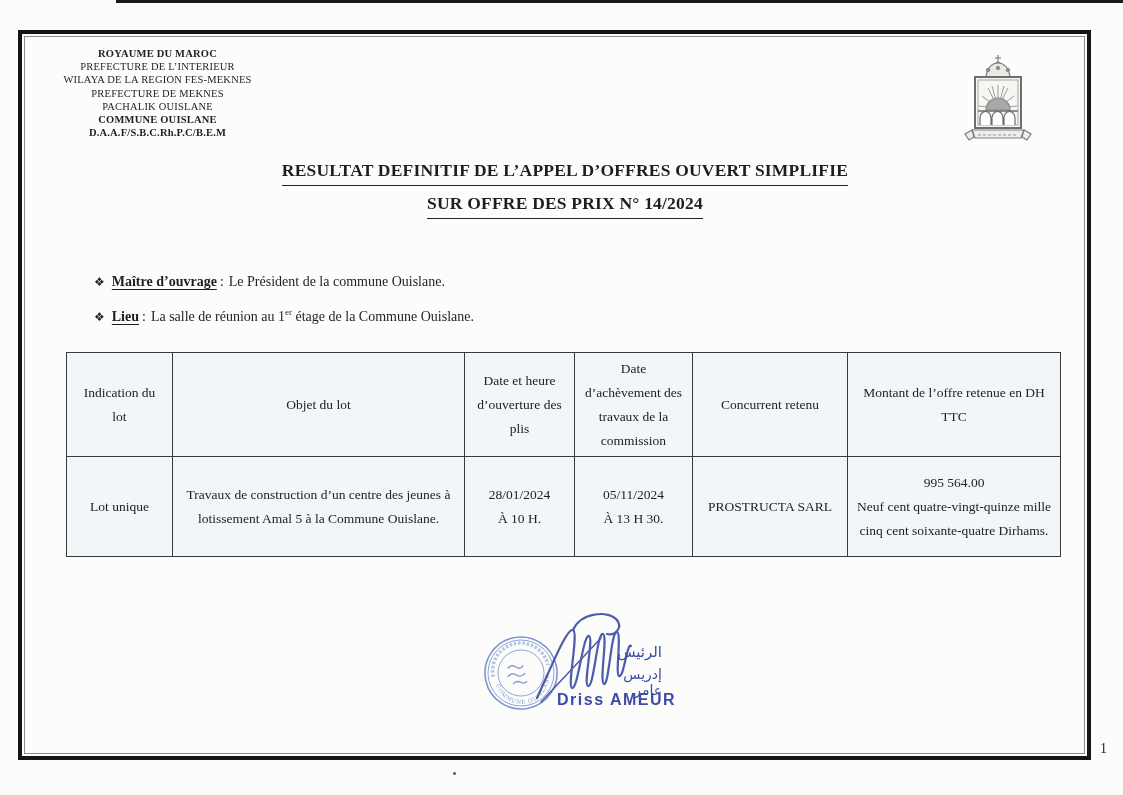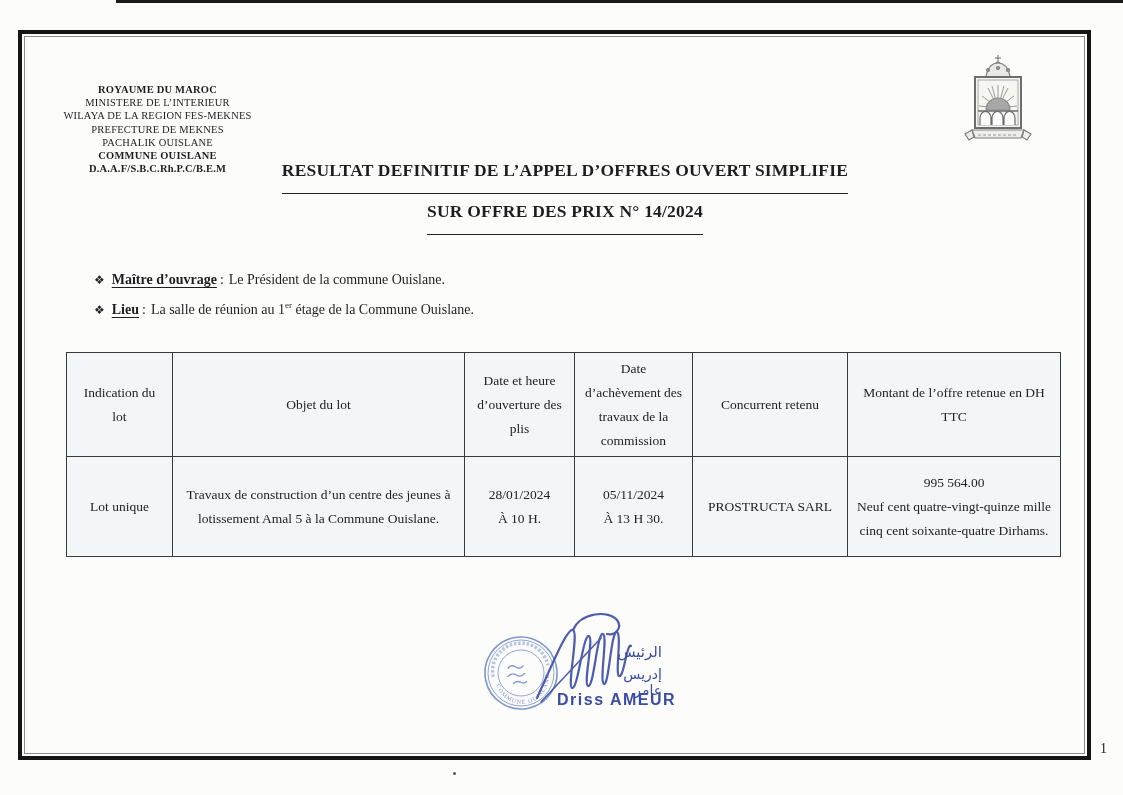--- a/index.html
+++ b/index.html
@@ -7,32 +7,32 @@
     position:relative;width:1123px;height:795px;background:#fcfcfb;overflow:hidden;
     font-family:"Liberation Serif","DejaVu Serif",serif;color:var(--ink,#1e1e20);
   }
   
   .top-artifact{position:absolute;left:116px;top:0;right:0;height:3px;background:#1a1a1a;}
   .scan-dot{position:absolute;left:453px;top:772px;width:3px;height:3px;border-radius:50%;background:#555;}
   
   .frame{position:absolute;left:18px;top:30px;width:1073px;height:730px;box-sizing:border-box;border:4px solid #151515;}
   .frame-inner{position:absolute;inset:2px;border:1px solid #8c8c8c;}
   
-  .letterhead{position:absolute;left:55px;top:47px;width:205px;text-align:center;font-size:10.5px;line-height:13.2px;letter-spacing:.2px;margin-top:36px;}
+  .letterhead{position:absolute;left:55px;top:47px;width:205px;text-align:center;font-size:10.5px;line-height:13.2px;letter-spacing:.2px;}
   .lh-line{white-space:nowrap;}
   .lh-line.bold{font-weight:700;}
   
   .emblem{position:absolute;left:948px;top:52px;width:100px;height:100px;opacity:.85;}
   
   .titles{position:absolute;left:40px;top:160px;width:1050px;text-align:center;}
-  .title-line{display:inline-block;font-weight:700;font-size:17.5px;letter-spacing:.2px;padding-bottom:12px;border-bottom:1.6px solid #222;text-align:right;}
+  .title-line{display:inline-block;font-weight:700;font-size:17.5px;letter-spacing:.2px;padding-bottom:4px;border-bottom:1.6px solid #222;text-align:right;}
   .titles .t2{margin-top:7px;}
   
   .details{position:absolute;left:94px;top:271px;width:970px;font-size:14px;}
-  .detail{margin-bottom:8px;line-height:17px;white-space:nowrap;}
+  .detail{margin-bottom:8px;line-height:22px;white-space:nowrap;}
   .bullet{font-size:12px;margin-right:7px;color:#26262a;}
   .dlabel{font-weight:700;text-decoration:underline;text-underline-offset:3px;}
   .dsep{margin:0 5px 0 3px;}
   .dtext sup,.detail sup{font-size:9px;}
   
   .table-wrap{position:absolute;left:66px;top:352px;}
   table{border-collapse:collapse;table-layout:fixed;width:994px;background:#f2f6f9;font-size:13.5px;}
   th,td{border:1px solid #3a3a3a;text-align:center;vertical-align:middle;font-weight:400;padding:2px 8px;line-height:24px;color:#222226;}
   thead tr{height:104px;}
   tbody tr{height:100px;}
@@ -55,21 +55,21 @@
 <div class="page">
 
   <div class="top-artifact"></div>
 
   <div class="frame">
     <div class="frame-inner"></div>
   </div>
 
   <div class="letterhead">
     <div class="lh-line bold">ROYAUME DU MAROC</div>
-    <div class="lh-line">MINISTERE DE L’INTERIEUR</div>
+    <div class="lh-line">PREFECTURE DE L’INTERIEUR</div>
     <div class="lh-line">WILAYA DE LA REGION FES-MEKNES</div>
     <div class="lh-line">PREFECTURE DE MEKNES</div>
     <div class="lh-line">PACHALIK OUISLANE</div>
     <div class="lh-line bold">COMMUNE OUISLANE</div>
     <div class="lh-line bold">D.A.A.F/S.B.C.Rh.P.C/B.E.M</div>
   </div>
 
   <svg class="emblem" viewBox="0 0 100 100" aria-hidden="true">
     <g fill="none" stroke="#6a6a6a" stroke-width="1.2">
       <line x1="50" y1="3" x2="50" y2="10"></line>

